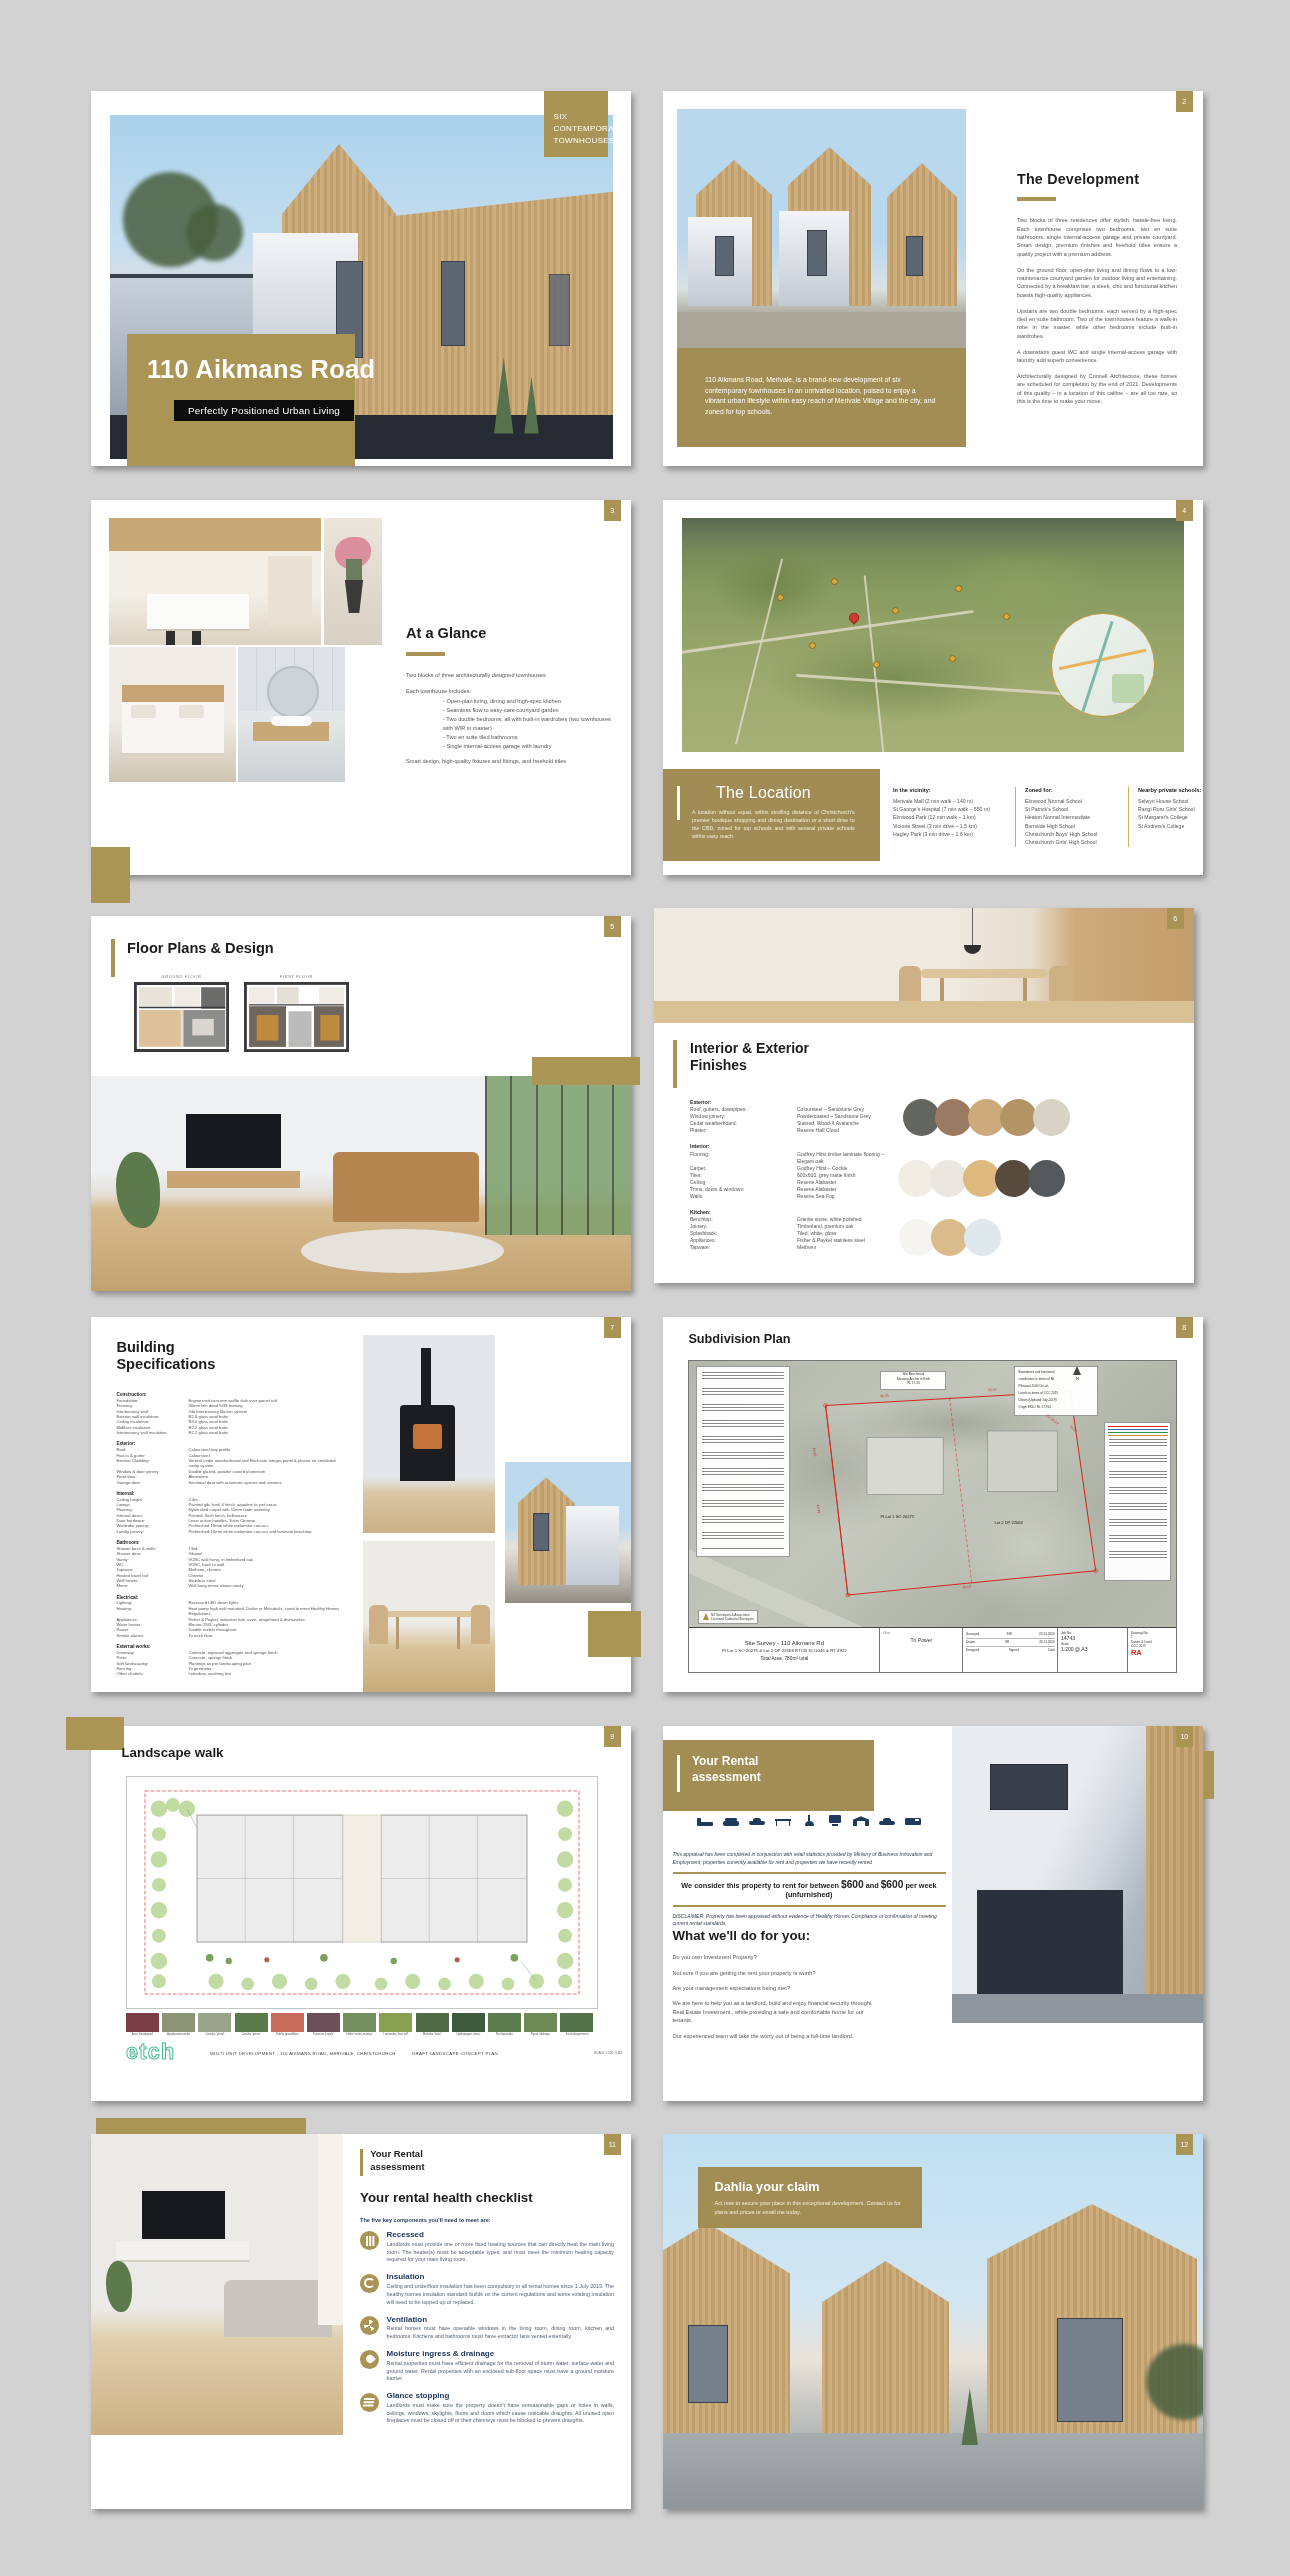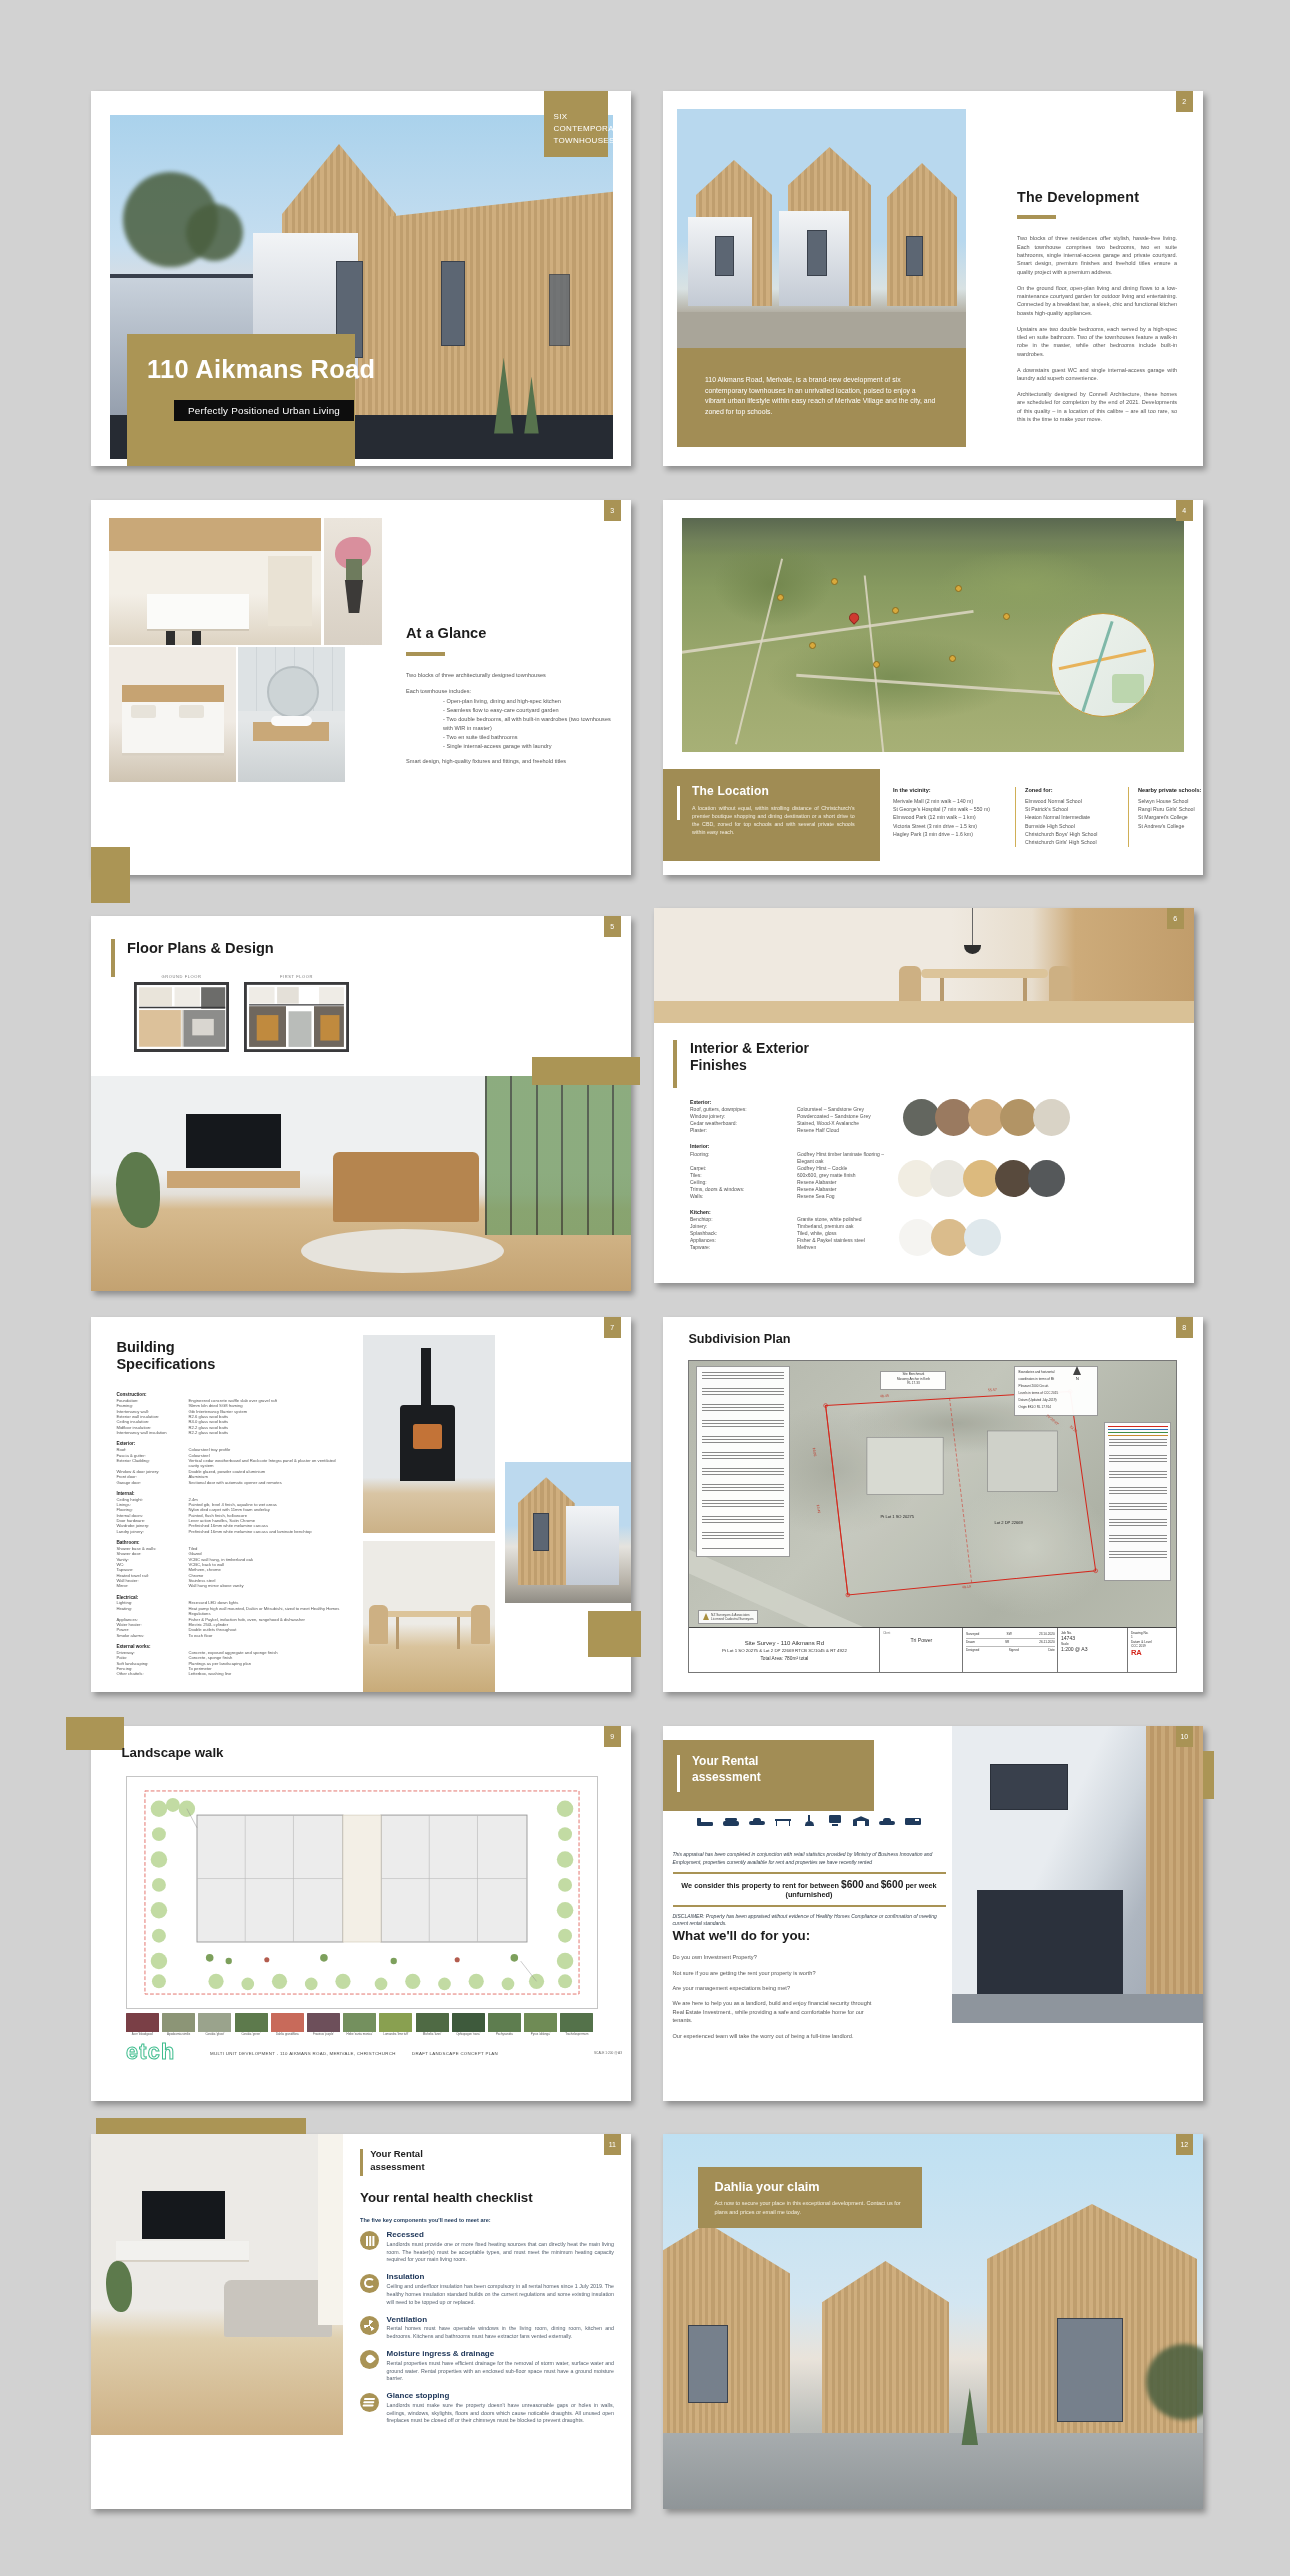--- a/index.html
+++ b/index.html
@@ -36,21 +36,21 @@
   .cover-title{position:absolute;left:56px;top:264px;font-size:25.4px;color:#fff;letter-spacing:0.3px;z-index:3;}
   .cover-sub{position:absolute;left:83px;top:309px;background:#0d0d0d;color:#fff;font-size:9.9px;
              padding:5.1px 14px;z-index:3;letter-spacing:0.2px;}
   .cover-badge{position:absolute;left:453px;top:0;width:64px;height:66px;background:#a99355;z-index:4;
                color:#fff;font-size:8px;line-height:1.5;padding:20.3px 0 0 9.5px;box-sizing:border-box;letter-spacing:0.3px;}
 
   
   .dev-photo{left:14px;top:18px;width:289px;height:240px;background:linear-gradient(180deg,#b8d8ee 0 55%,#d9e2e3 75%,#b2aea2 85%,#a49f92 100%);}
   .dev-caption{position:absolute;left:14px;top:257px;width:289px;height:99px;background:#a28d55;box-sizing:border-box;
                padding:27px 28px 0 28px;color:#fff;font-size:6.9px;line-height:1.55;}
-  .dev-col{position:absolute;left:354px;top:80px;width:160px;margin-top:18px;}
+  .dev-col{position:absolute;left:354px;top:80px;width:160px;}
   .dev-col h2{font-size:14.3px;letter-spacing:0.2px;}
   .dev-col .goldbar{margin:10.2px 0 15.3px 0;}
   .dev-col p{margin:0 0 7.6px 0;font-size:5.5px;line-height:1.52;}
 
   
   .g-kitchen{left:18px;top:18px;width:212px;height:127px;background:linear-gradient(180deg,#f3efe7 0 60%,#ddd3c2 100%);}
   .g-flowers{left:233px;top:18px;width:58px;height:127px;background:linear-gradient(180deg,#ebe5dc,#d8d0c4);}
   .g-bed{left:18px;top:147px;width:127px;height:135px;background:linear-gradient(180deg,#f0ebe4 0 55%,#cfc4b2 100%);}
   .g-bath{left:147px;top:147px;width:107px;height:135px;background:linear-gradient(180deg,#e4e7e8 0 55%,#cbd0d2 100%);}
   .glance-col{position:absolute;left:315px;top:125px;width:205px;}
@@ -71,21 +71,21 @@
       linear-gradient(180deg,#6d7f52 0%,#879a60 30%,#9aa76c 60%,#a7b076 100%);}
   .road{position:absolute;background:#ddd7c4;opacity:.85;}
   .pin{position:absolute;width:7px;height:7px;border-radius:50%;background:#d8a93c;border:1.3px solid #8a6d20;box-sizing:border-box;}
   .pin-red{position:absolute;width:9.5px;height:9.5px;background:#cf3a30;border-radius:50% 50% 50% 0;transform:rotate(-45deg);border:1.3px solid #8e241d;box-sizing:border-box;}
   .inset{position:absolute;right:29px;top:95px;width:102px;height:102px;border-radius:50%;border:1.9px solid #c79b3d;
          background:linear-gradient(135deg,#eef3ec,#dfe8e2);overflow:hidden;z-index:3;}
   .inset .rd{position:absolute;background:#e8b35a;}
   .loc-box{position:absolute;left:0;top:269px;width:217px;height:92px;background:#a08c54;box-sizing:border-box;
            padding:15.3px 25.4px 0 29px;color:#fff;}
   .loc-box::before{content:"";position:absolute;left:14px;top:16.5px;width:3.2px;height:34px;background:#fff;}
-  .loc-box h3{font-size:12px;color:#fff;letter-spacing:0.2px;font-weight:bold;}
+  .loc-box h3{font-size:16px;color:#fff;letter-spacing:0.2px;font-weight:normal;margin-left:24px;}
   .loc-box p{margin:6.4px 0 0 0;font-size:5.3px;line-height:1.5;text-align:justify;color:#f4efe2;}
   .loc-cols{position:absolute;left:230px;top:287px;display:flex;}
   .loc-col{padding:0 9px;}
   .loc-col.c1{width:113px;padding-left:0;border-right:0.6px solid #d0af56;}
   .loc-col.c2{width:94px;border-right:0.6px solid #d0af56;}
   .loc-col.c3{width:81px;}
   .loc-col h4{margin:0 0 3.8px 0;font-size:5.6px;color:#222;}
   .loc-col div{font-size:5.2px;color:#555;line-height:1.6;}
 
   

